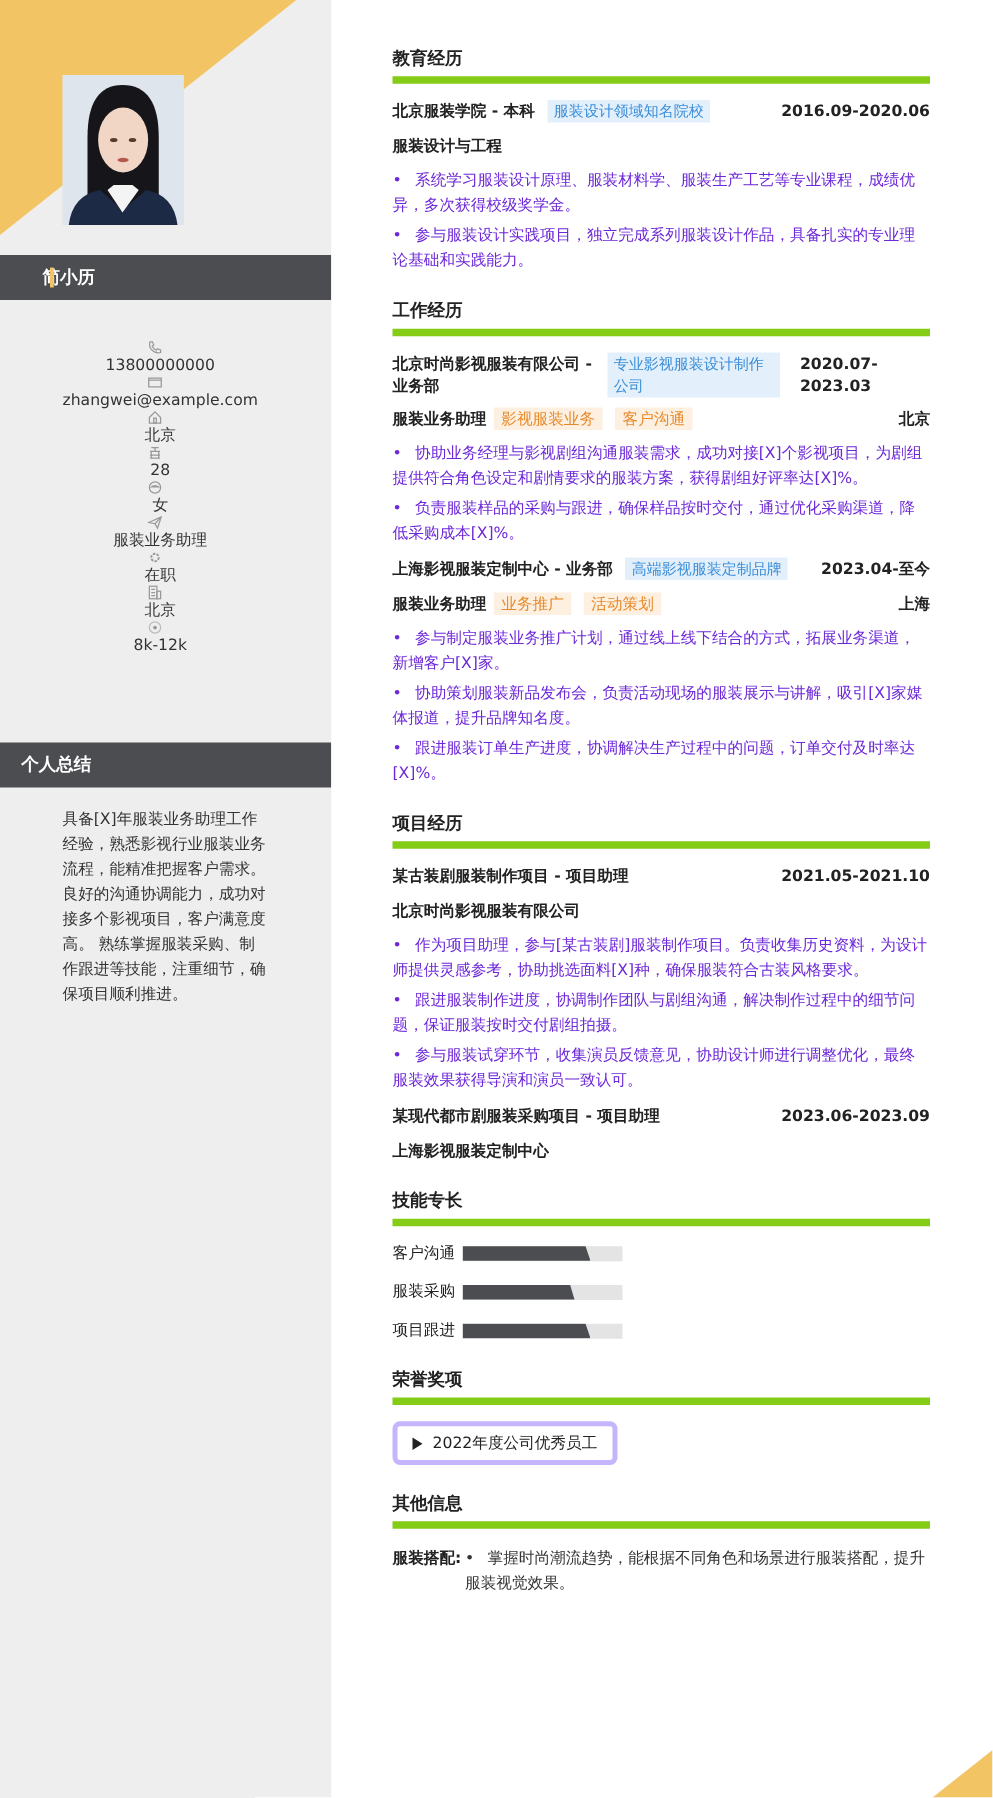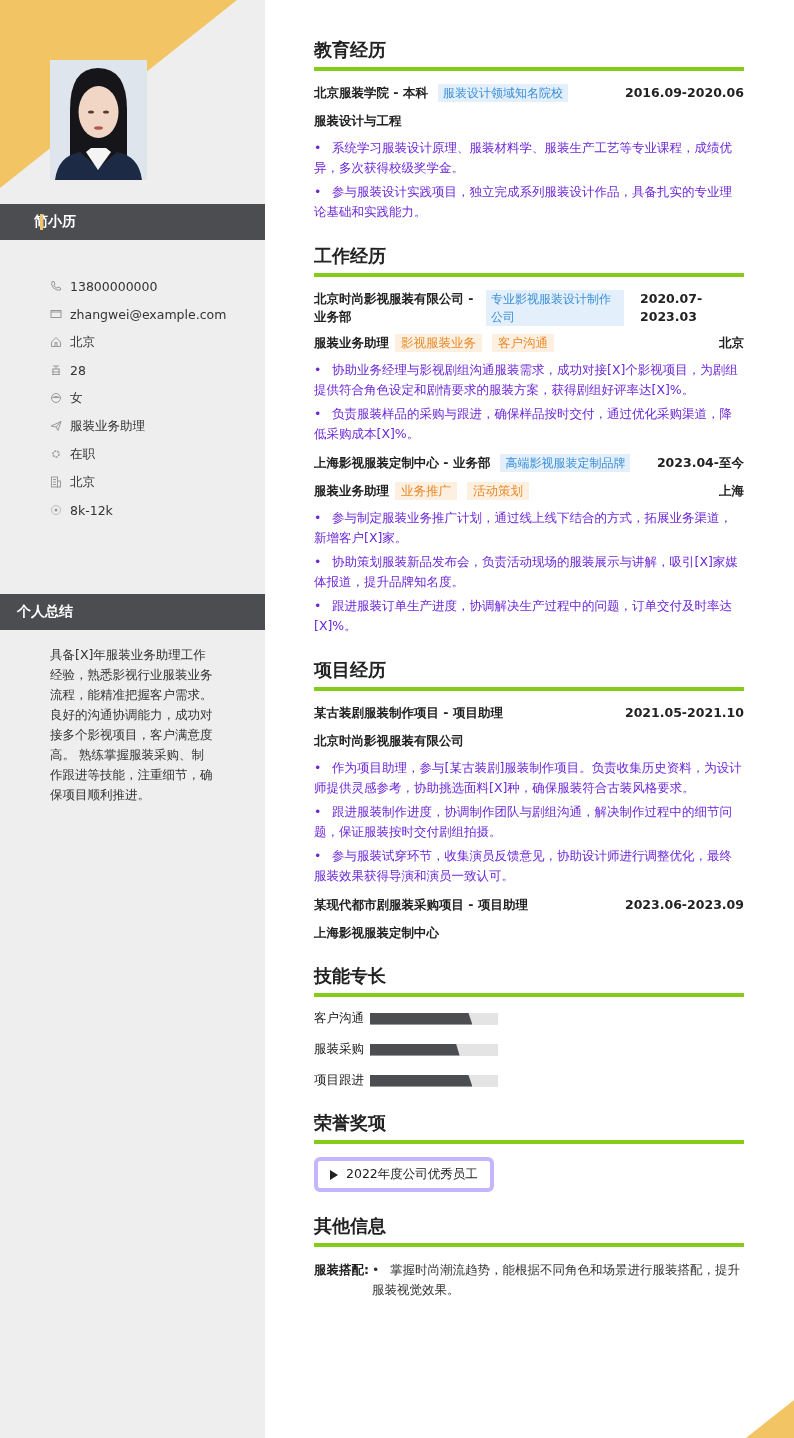--- a/index.html
+++ b/index.html
@@ -10,28 +10,28 @@
   .sidebar .tri { position: absolute; left: 0; top: 0; width: 0; height: 0; border-top: 188px solid #f2c464; border-right: 237px solid transparent; }
   .photo { position: absolute; left: 50px; top: 60px; width: 97px; height: 120px; background: #dde3ea; overflow: hidden; }
   .photo svg { width: 100%; height: 100%; display: block; }
 
   .side-head { position: absolute; left: 0; width: 265px; height: 36px; background: #4b4d50; color: #fff; font-size: 14px; font-weight: bold; display: flex; align-items: center; padding-left: 50px; }
   .side-head .mark { position: absolute; left: 40px; top: 10px; width: 3px; height: 16px; background: #f2c464; }
   .side-head.h1 { top: 204px; padding-left: 34px; }
   .side-head.h2 { top: 594px; padding-left: 17px; }
 
   .contact-list { position: absolute; left: 50px; top: 272px; list-style: none; }
-  .contact-list li { height: 28px; display: flex; align-items: center; font-size: 12.5px; color: #333; }
+  .contact-list li { height: 28px; display: flex; align-items: center; font-size: 12.5px; color: #333; flex-direction: column; }
   .contact-list .ic { width: 12px; height: 12px; margin-right: 8px; color: #999; display: inline-flex; align-items: center; justify-content: center; }
   .contact-list .ic svg { width: 12px; height: 12px; }
 
   .summary { position: absolute; left: 50px; top: 645px; width: 166px; font-size: 12.5px; line-height: 20px; color: #333; }
 
   .main { position: absolute; left: 314px; top: 38px; width: 430px; }
-  .sec-title { font-size: 18px; font-weight: bold; color: #222; padding-bottom: 5px; border-bottom: 4px solid #84cc16; margin-bottom: 13px; }
+  .sec-title { font-size: 14px; font-weight: bold; color: #222; padding-bottom: 5px; border-bottom: 6px solid #84cc16; margin-bottom: 13px; }
   .sec { margin-bottom: 22px; }
   .row { display: flex; justify-content: space-between; align-items: flex-start; font-size: 12.5px; font-weight: bold; line-height: 18px; gap: 16px; }
   .row .left { display: flex; align-items: flex-start; }
   .tag-blue { background: #e3f0fb; color: #3b8ed8; font-weight: normal; padding: 0 5px; margin-left: 10px; font-size: 12px; }
   .tag-orange { background: #fdf0e1; color: #e88a2a; font-weight: normal; padding: 0 6px; margin-left: 6px; font-size: 12.5px; }
   .sub { font-size: 12.5px; font-weight: bold; margin-top: 10px; line-height: 18px; }
   ul.bul { list-style: none; margin-top: 8px; }
   ul.bul li { font-size: 12.5px; line-height: 20px; color: #6d28d9; margin-bottom: 4px; }
   ul.bul li::before { content: "•"; display: inline-block; width: 18px; }
   .item { margin-bottom: 10px; }

